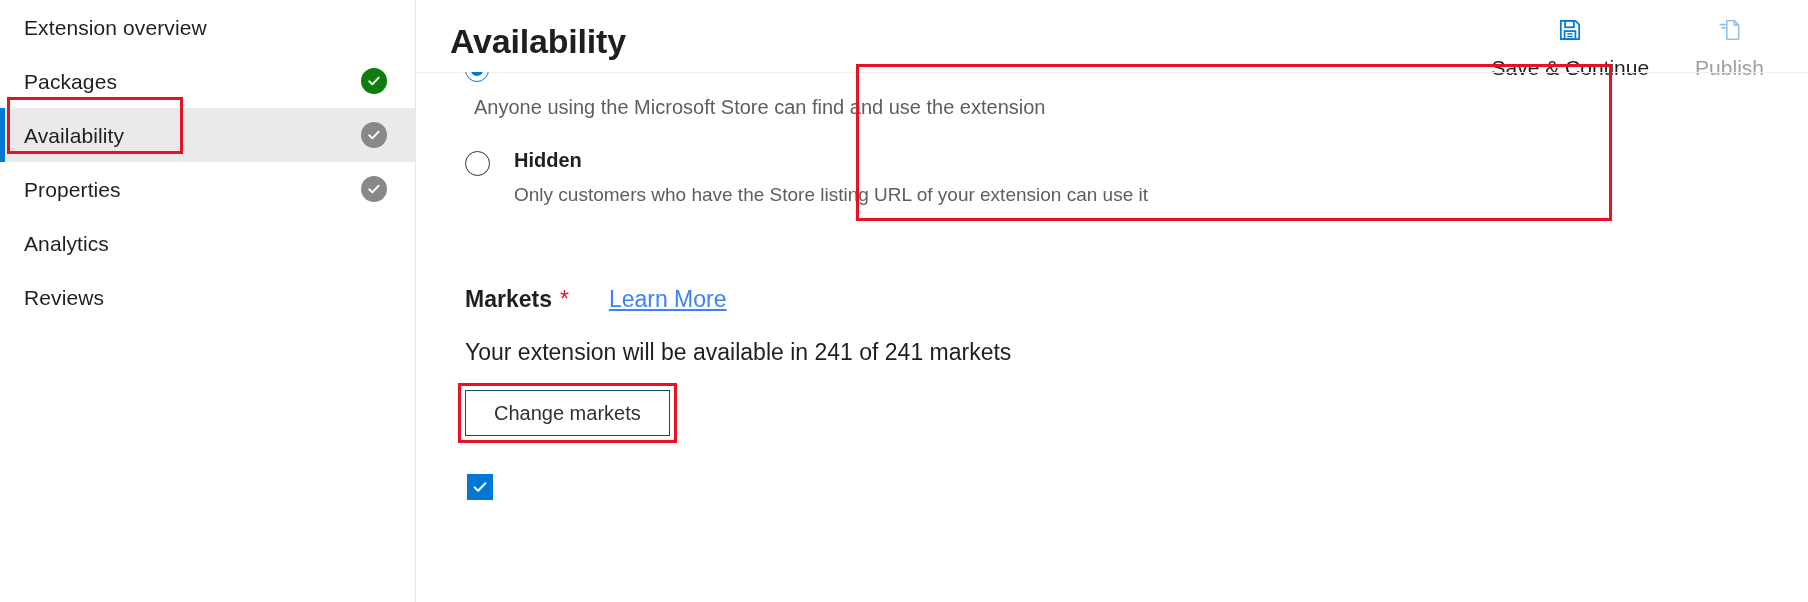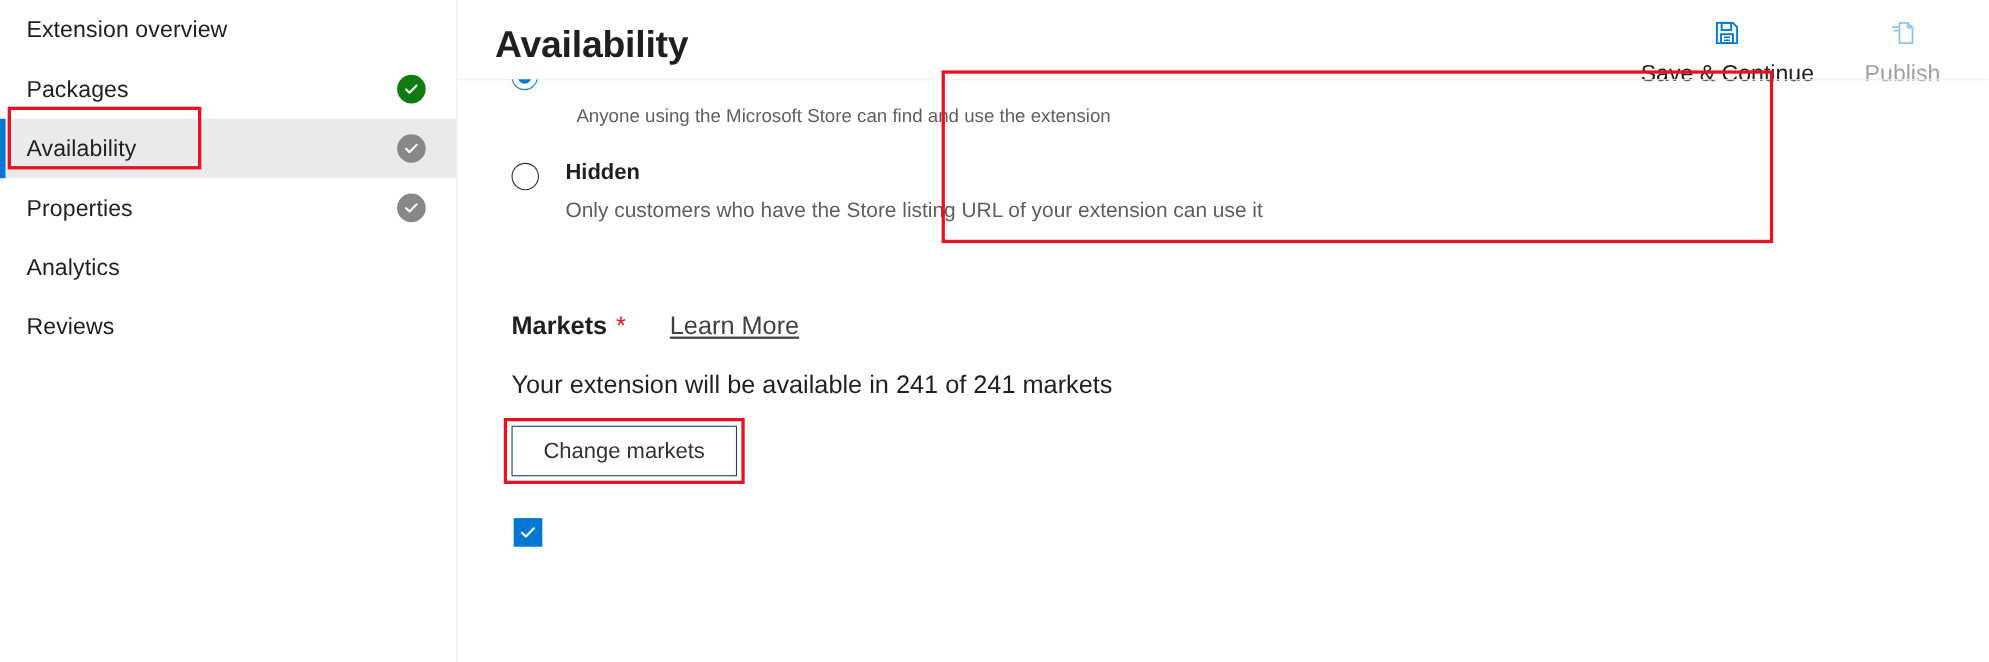--- a/index.html
+++ b/index.html
@@ -155,24 +155,24 @@
     margin-top: -14px;
   }
   .radio-outer .dot {
     position: absolute;
     left: 5px; top: 5px;
     width: 12px; height: 12px;
     border-radius: 50%;
     background: #0078d4;
   }
   .radio-desc {
-    font-size: 17px;
+    font-size: 20px;
     color: #605e5c;
     line-height: 1;
-    margin-left: 74px;
+    margin-left: 24px;
     padding-top: 15px;
     white-space: nowrap;
   }
   .radio-item {
     margin-top: 33px;
     display: flex;
     align-items: flex-start;
     padding-left: 15px;
   }
   .radio-empty {
@@ -229,21 +229,21 @@
     line-height: 1;
   }
   .markets-req {
     font-size: 23px;
     color: #e81123;
     margin-left: 8px;
     line-height: 1;
   }
   .markets-link {
     font-size: 23px;
-    color: #404040;
+    color: #3b82f6;
     text-decoration: underline;
     margin-left: 40px;
     cursor: pointer;
     line-height: 1;
   }
   .markets-summary {
     font-size: 23px;
     color: #201f1e;
     margin-top: 30px;
     line-height: 1;

